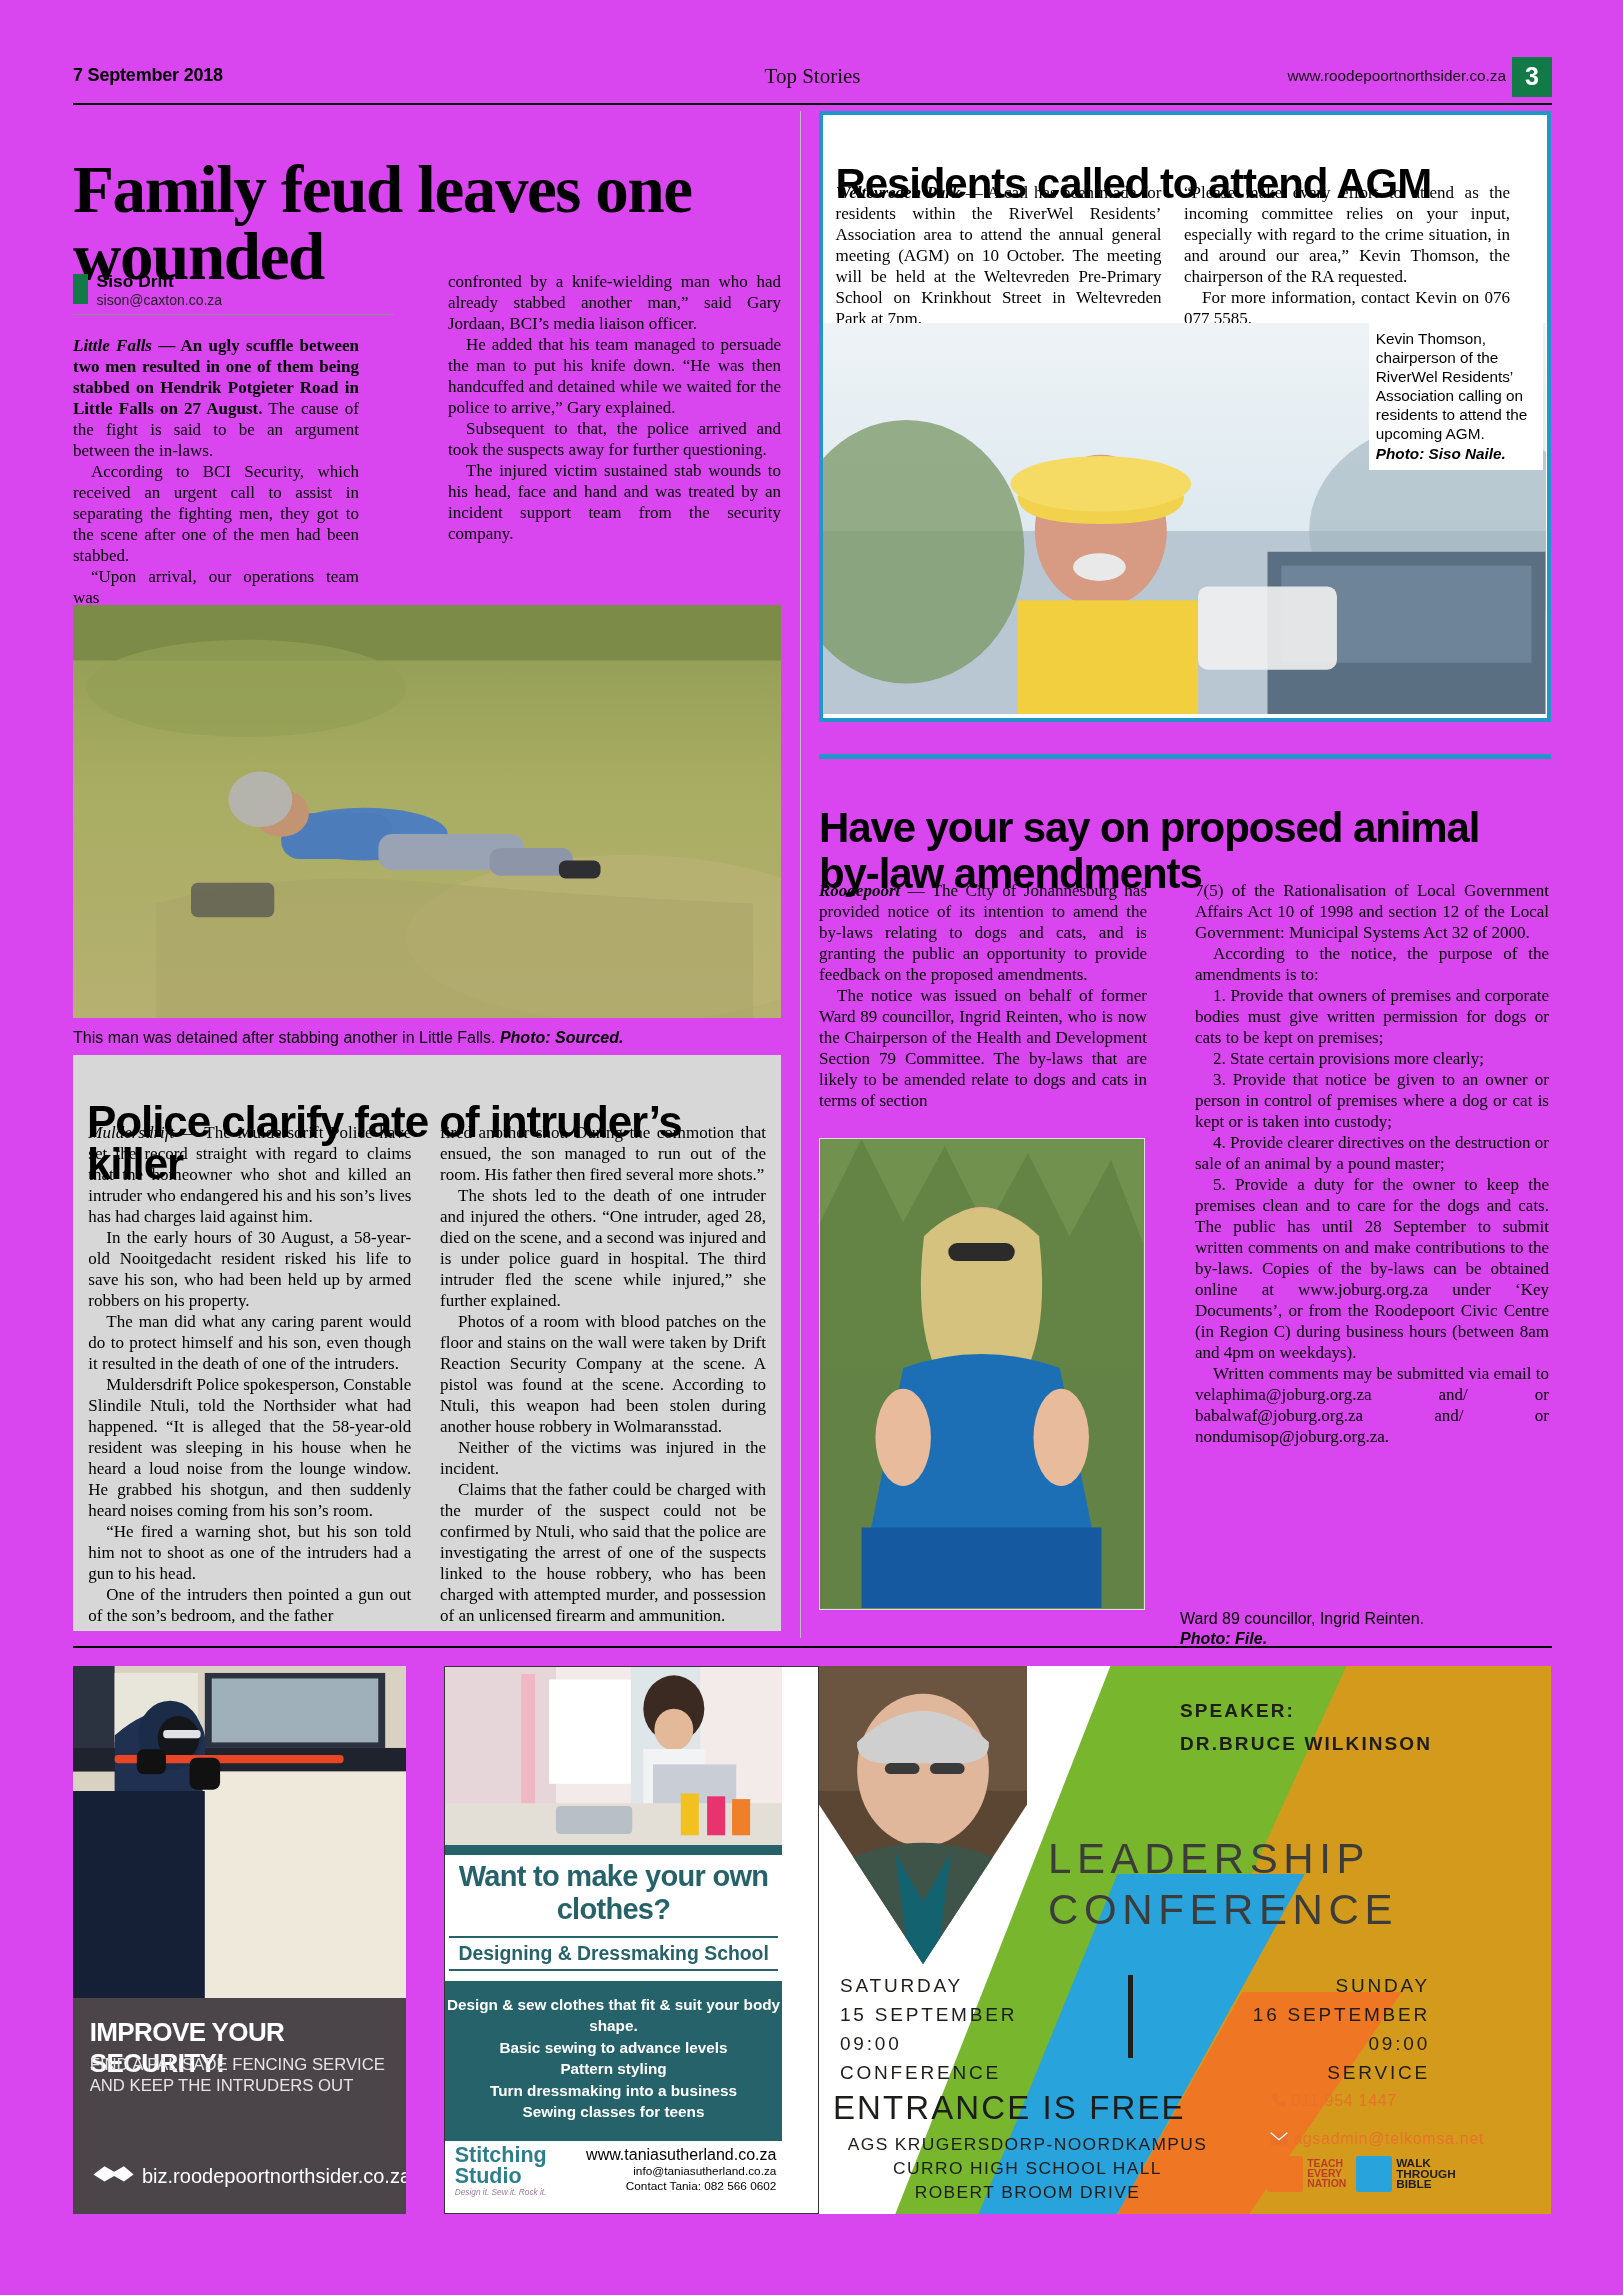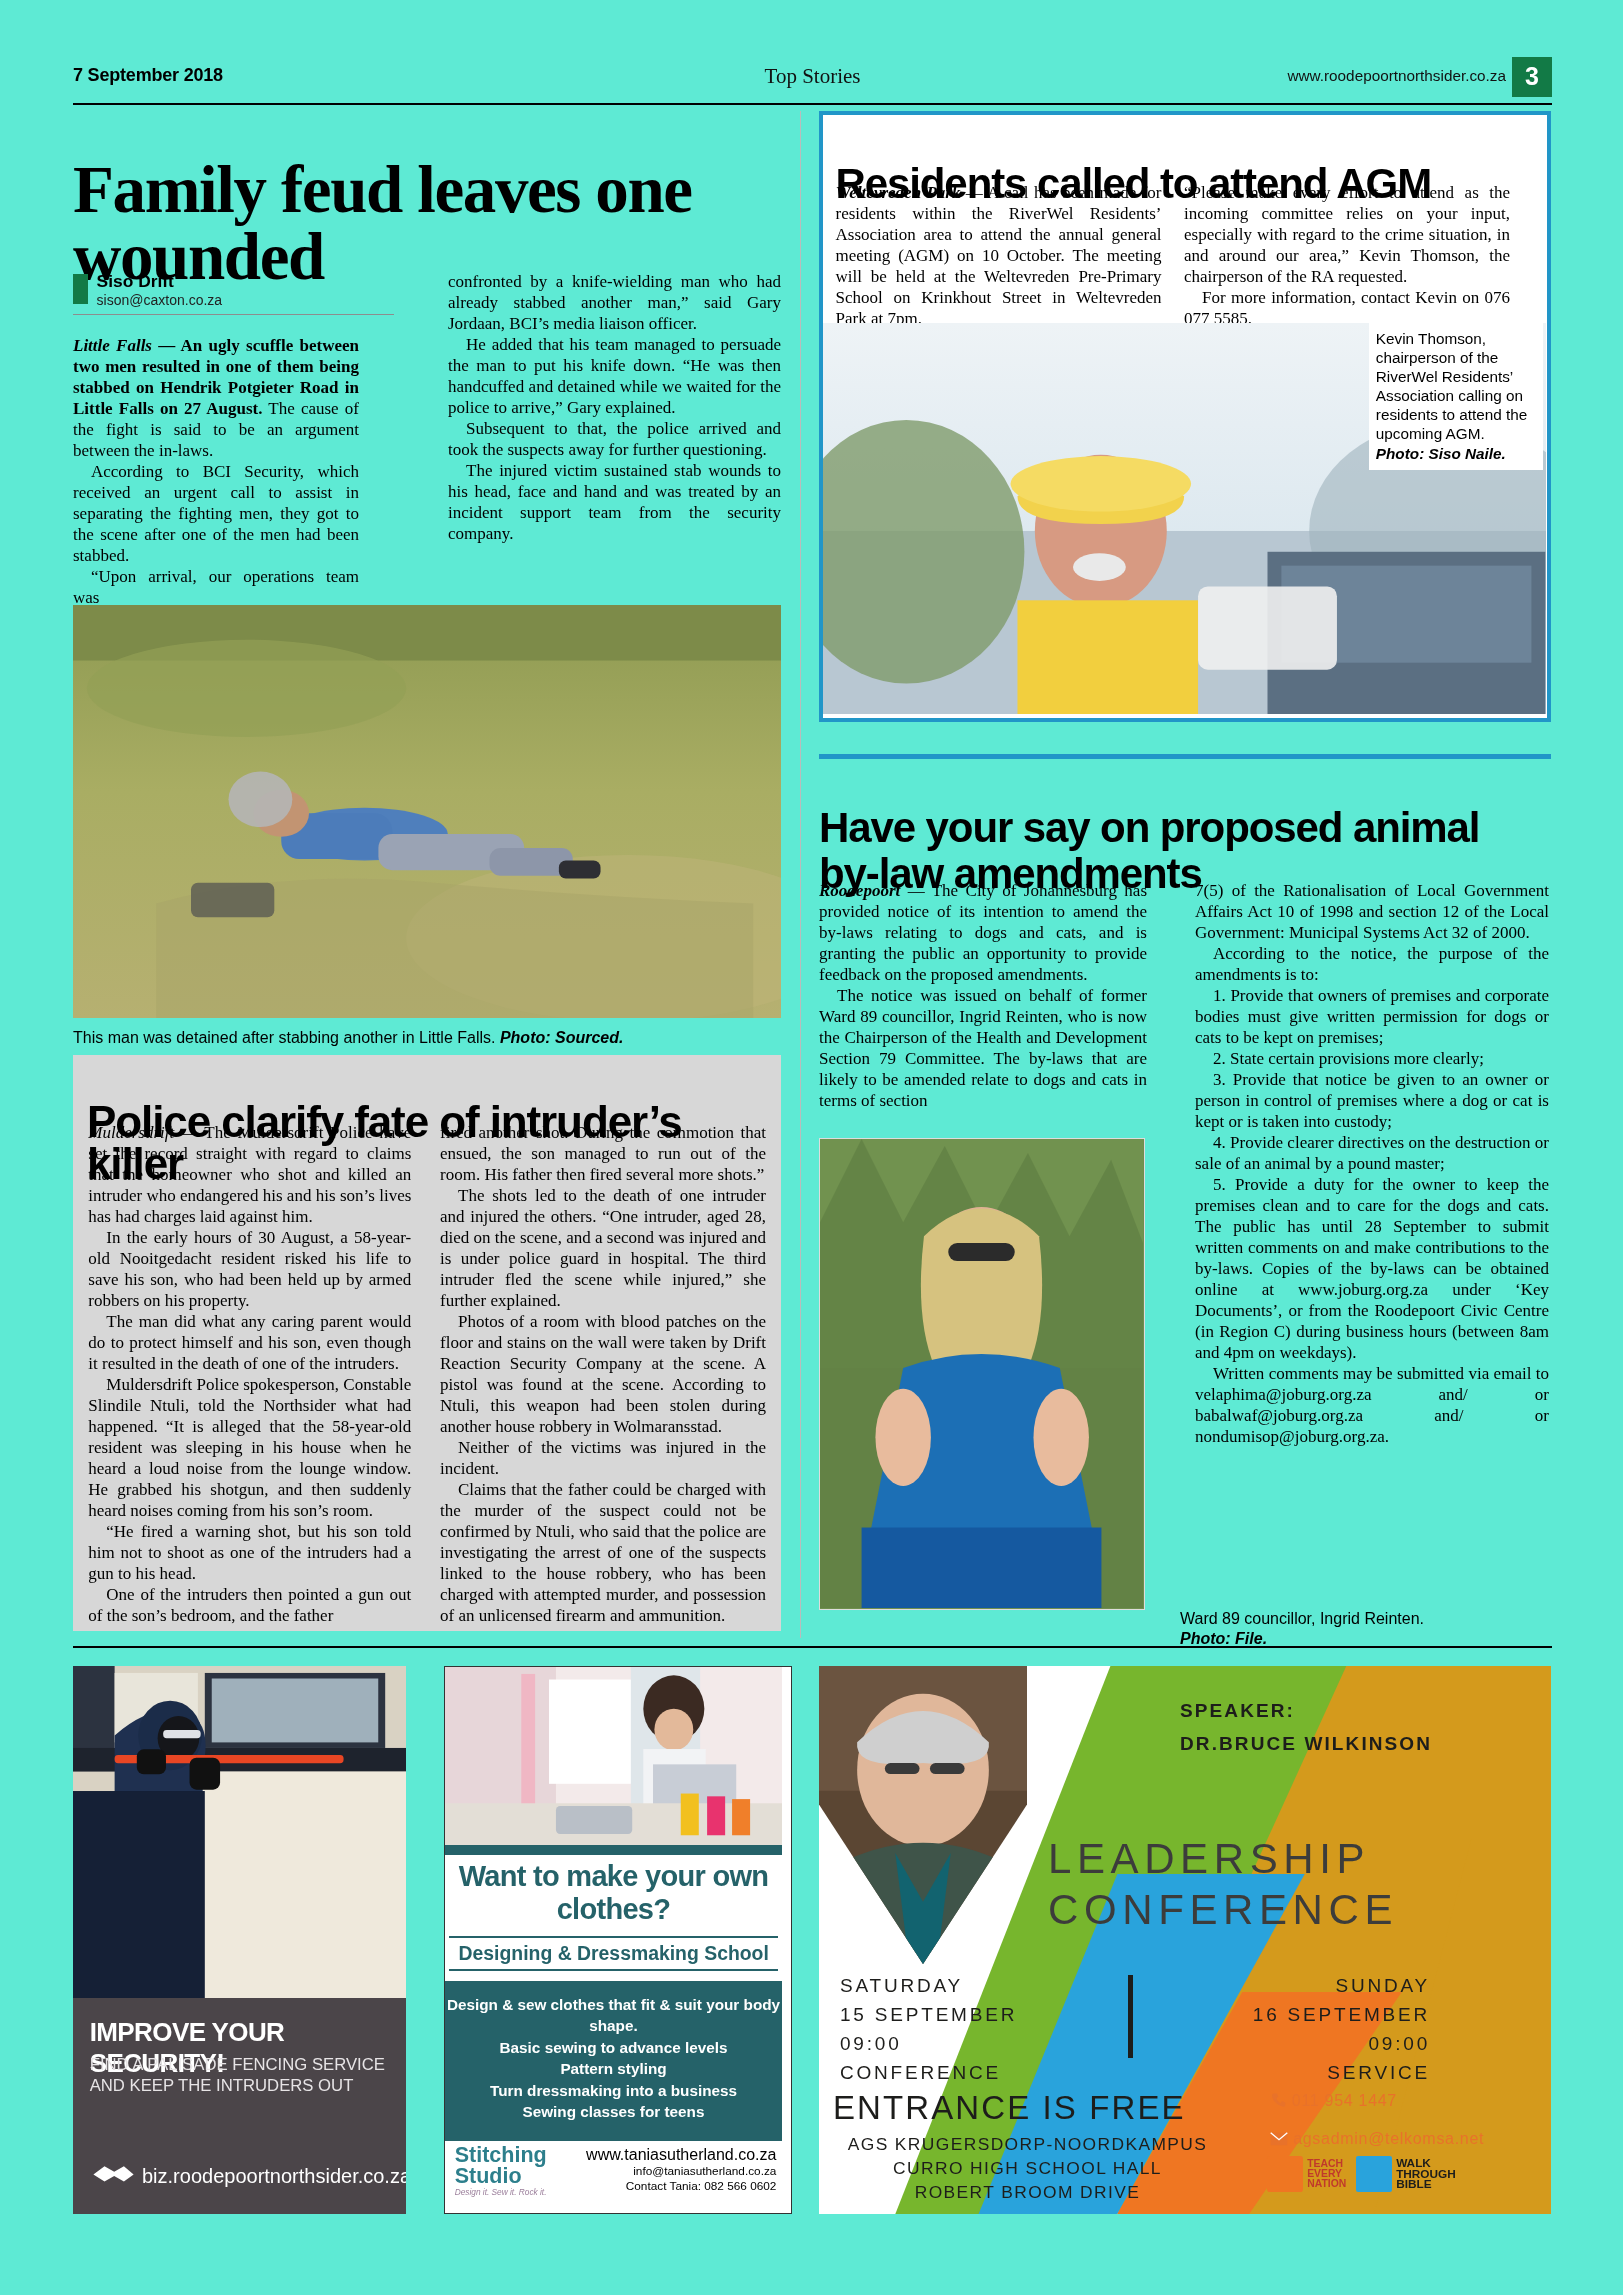--- a/index.html
+++ b/index.html
@@ -1,17 +1,17 @@
 <!DOCTYPE html>
 <html style="font-size:11px"><head>
 <meta charset="utf-8">
 <style>
   html,body{margin:0;padding:0;background:#8a8a8a;}
   body{font-family:"Liberation Serif",serif;}
-  .page{width:1624px;height:2295px;background:#5eead4;position:relative;overflow:hidden;box-sizing:border-box;}
+  .page{width:1624px;height:2295px;background:#d946ef;position:relative;overflow:hidden;box-sizing:border-box;}
 
   
   .masthead{position:absolute;left:73px;top:61px;width:1479px;height:36px;}
   .mh-date{position:absolute;left:0;top:4.2px;font-family:"Liberation Sans",sans-serif;font-weight:bold;font-size:18px;letter-spacing:-0.2px;color:#000;}
   .mh-section{position:absolute;left:50%;transform:translateX(-50%);top:2.8px;font-size:21px;color:#111;}
   .mh-url{position:absolute;right:46px;top:5.6px;font-family:"Liberation Sans",sans-serif;font-size:15.3px;color:#111;}
   .mh-pagenum{position:absolute;right:0;top:-4.2px;width:40px;height:40px;background:#127a46;color:#fff;font-family:"Liberation Sans",sans-serif;font-size:25px;font-weight:bold;display:flex;align-items:center;justify-content:center;}
   .mh-rule{position:absolute;left:73px;top:103px;width:1479px;height:2.1px;background:#000;}
   .sans{font-family:"Liberation Sans",sans-serif;}
   p{margin:0;}
@@ -69,21 +69,21 @@
   
   .ad-sec{position:absolute;left:73px;top:1666px;width:333px;height:548px;background:#4b4549;overflow:hidden;}
   .ad-sec-img{position:absolute;left:0;top:0;width:333px;height:332px;overflow:hidden;background:#cdc6b4;}
   .ad-sec-body{position:absolute;left:0;top:332px;width:333px;height:217px;background:#4b4549;}
   .ad-sec-h{position:absolute;left:16.7px;top:19.4px;width:305px;font-family:"Liberation Sans",sans-serif;font-weight:bold;font-size:26px;letter-spacing:-0.6px;color:#fff;}
   .ad-sec-s{position:absolute;left:16.7px;top:56px;width:298px;font-family:"Liberation Sans",sans-serif;font-size:16.7px;line-height:21px;color:#e7e4e6;}
   .ad-sec-foot{position:absolute;left:69px;top:167px;width:257px;font-family:"Liberation Sans",sans-serif;font-size:20px;color:#fff;}
   .ad-sec-hands{position:absolute;left:19.4px;top:164px;width:43px;height:23.6px;}
 
   
-  .ad-sew{position:absolute;left:444px;top:1666px;width:348px;height:548px;background:#fff;border:1.4px solid #333;box-sizing:border-box;overflow:hidden;}
+  .ad-sew{position:absolute;left:444px;top:1666px;width:375px;height:548px;background:#fff;border:1.4px solid #333;box-sizing:border-box;overflow:hidden;}
   .ad-sew-img{position:absolute;left:0;top:0;width:337px;height:178px;overflow:hidden;background:#ecdfe2;}
   .ad-sew-band{position:absolute;left:0;top:178px;width:337px;height:9.7px;background:#256269;}
   .ad-sew-h{position:absolute;left:7px;top:193px;width:323px;text-align:center;font-family:"Liberation Sans",sans-serif;font-weight:bold;font-size:29px;line-height:33px;letter-spacing:-0.7px;color:#256269;}
   .ad-sew-sub{position:absolute;left:4.2px;top:269px;width:329px;text-align:center;font-family:"Liberation Sans",sans-serif;font-weight:bold;font-size:19.4px;color:#256269;border-top:2.1px solid #256269;border-bottom:2.1px solid #256269;padding:4.2px 0;}
   .ad-sew-list{position:absolute;left:0;top:314px;width:337px;height:160px;background:#256269;padding-top:12.5px;box-sizing:border-box;text-align:center;font-family:"Liberation Sans",sans-serif;font-weight:bold;font-size:15.3px;line-height:21.5px;color:#fff;}
   .ad-sew-foot{position:absolute;left:0;top:475px;width:337px;height:72px;background:#fff;}
   .ad-sew-logo{position:absolute;left:9.7px;top:2.8px;width:139px;font-family:"Liberation Sans",sans-serif;color:#2d7f8c;}
   .ad-sew-logo .l1{font-size:21.5px;font-weight:bold;line-height:21px;}
   .ad-sew-logo .l3{font-size:8.3px;font-style:italic;color:#9b7f9b;}
   .ad-sew-contact{position:absolute;right:5.6px;top:4.2px;width:193px;text-align:right;font-family:"Liberation Sans",sans-serif;color:#000;}

